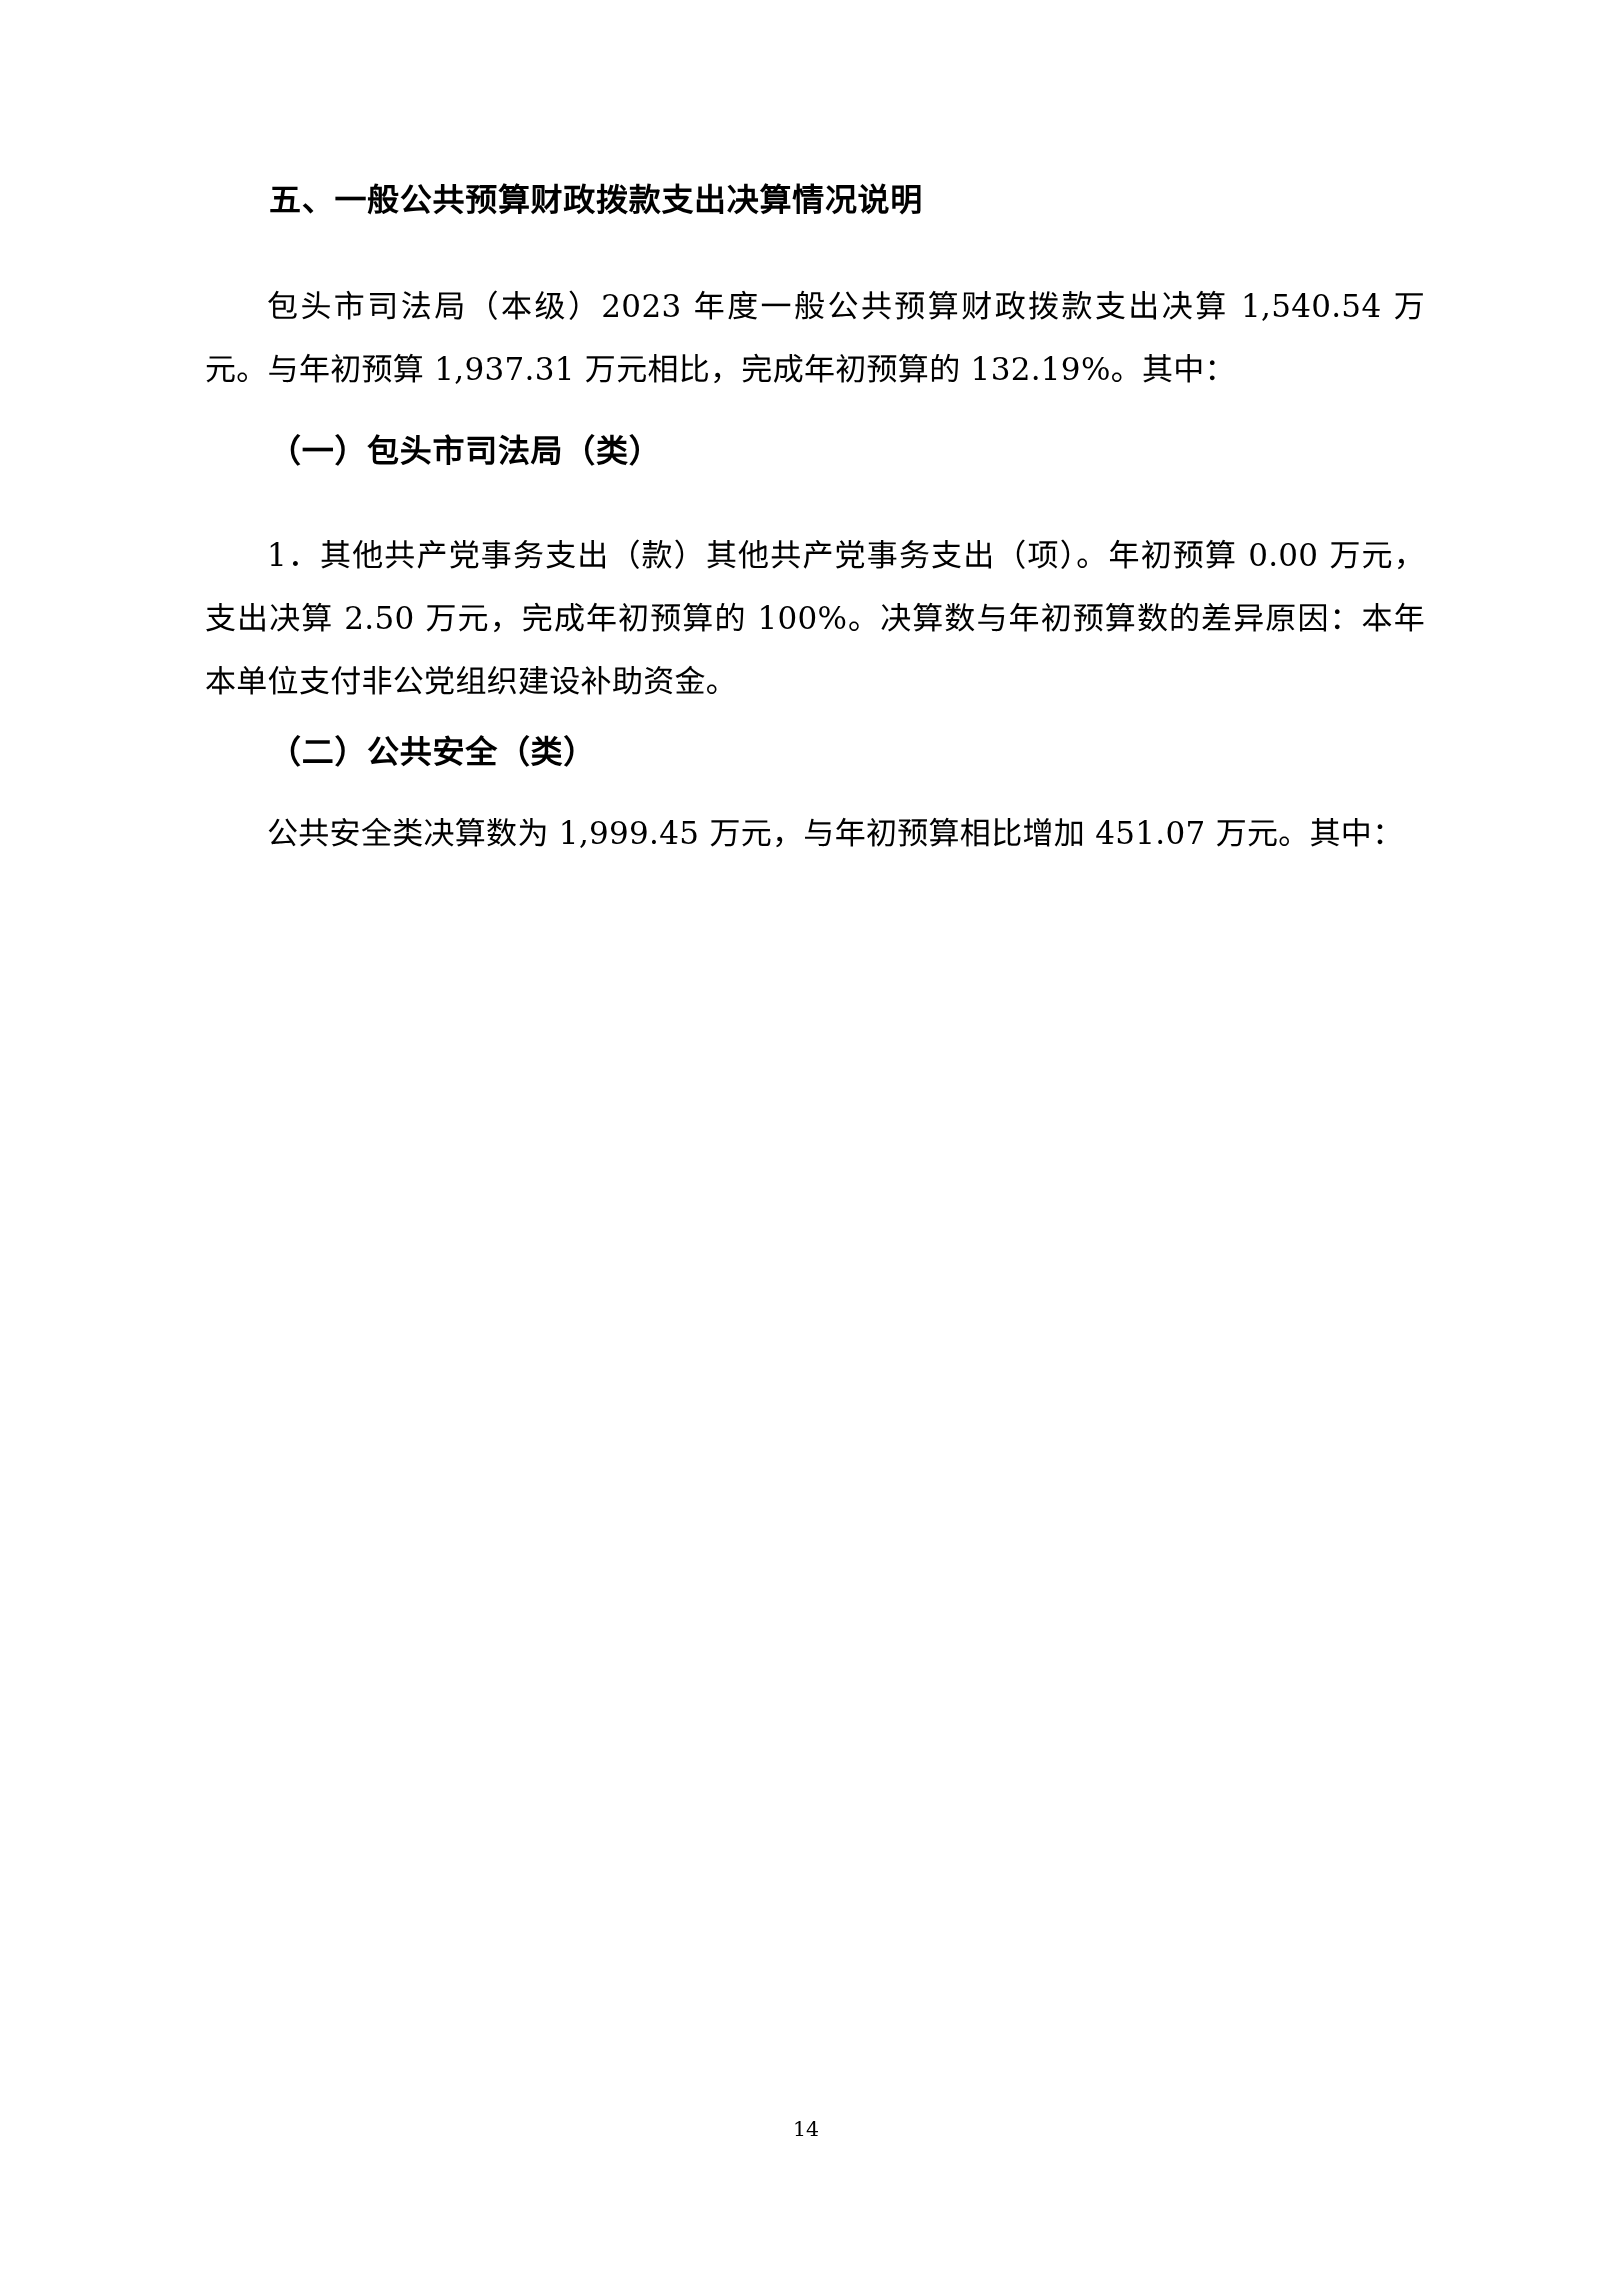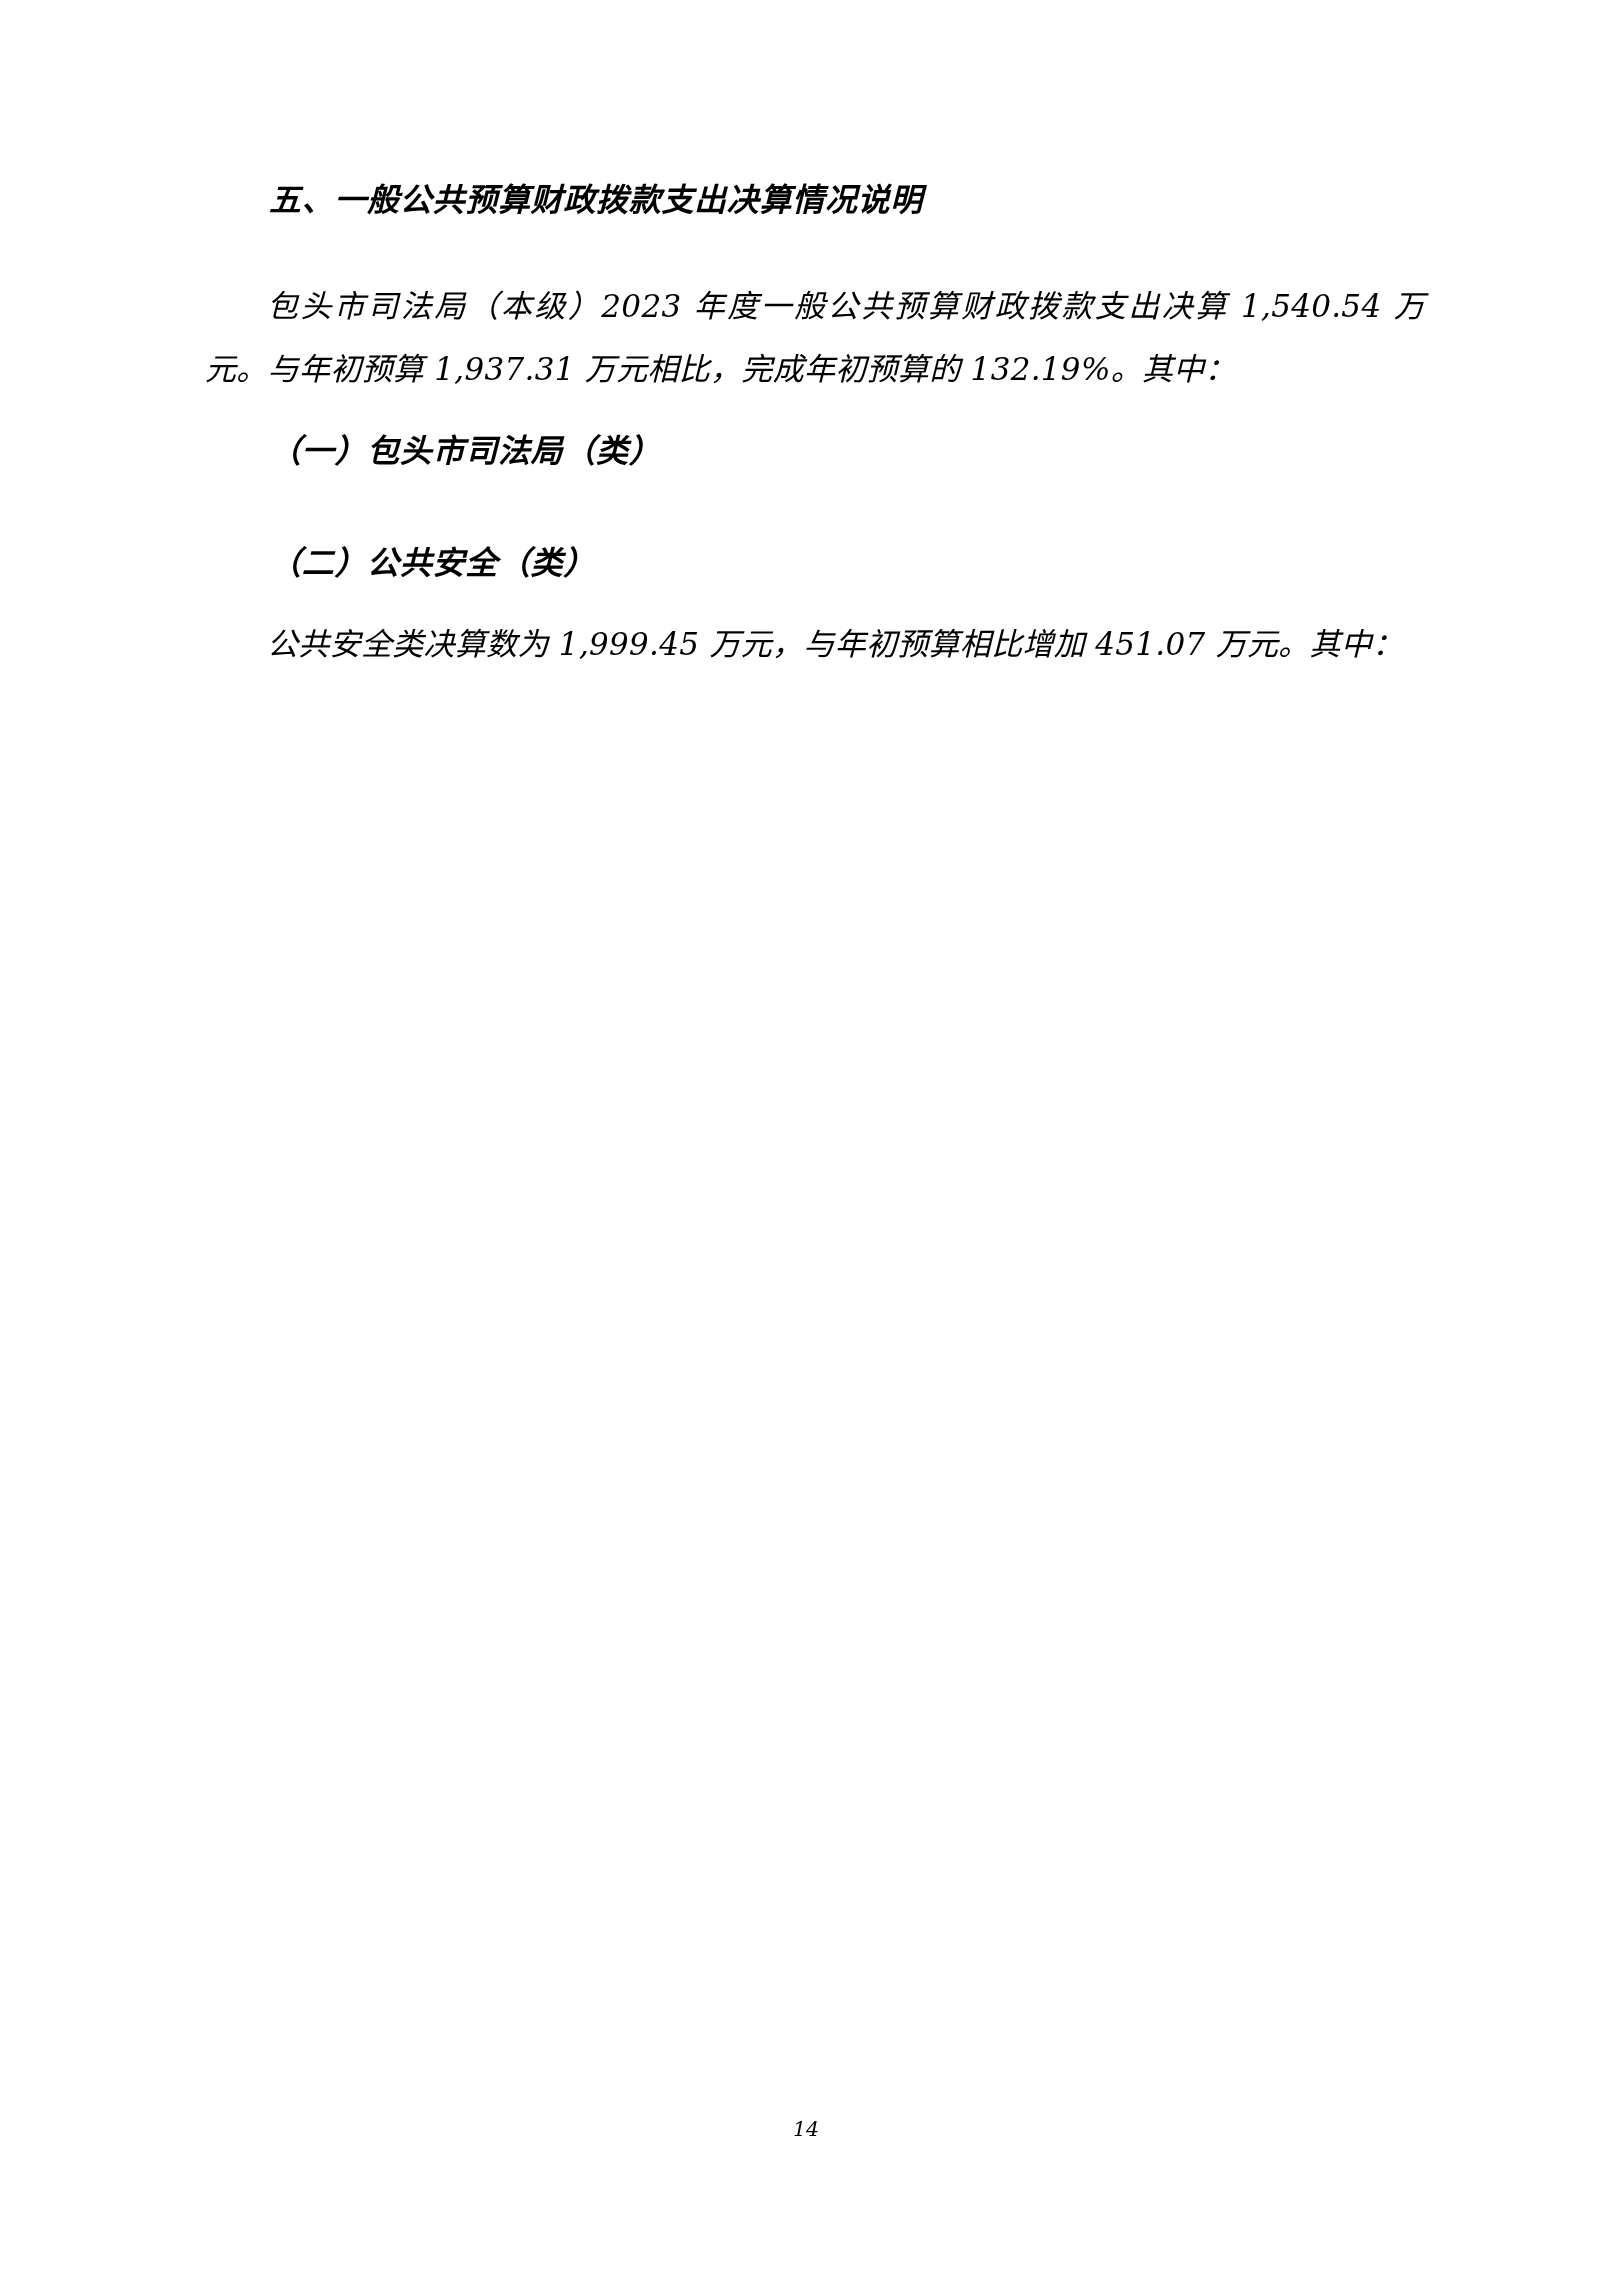--- a/index.html
+++ b/index.html
@@ -10,21 +10,20 @@
   .page {
     position: relative;
     width: 1623px;
     height: 2295px;
     background: #ffffff;
     margin: 0 auto;
     box-sizing: border-box;
     font-family: "DejaVu Serif", "Liberation Serif", serif;
     color: #000000;
     overflow: hidden;
-    font-style: italic;
   }
   .content {
     position: absolute;
     left: 205px;
     top: 184px;
     width: 1220px;
   }
   .h-section {
     font-family: "DejaVu Serif", "Liberation Serif", serif;
     font-weight: bold;
@@ -82,20 +81,21 @@
 
     <div class="gap-md"></div>
 
     <div class="h-sub">（一）包头市司法局（类）</div>
 
     <div class="gap-md"></div>
 
 
     <div class="gap-sm"></div>
 
+    <p class="para">1．其他共产党事务支出（款）其他共产党事务支出（项）。年初预算 0.00 万元，支出决算 2.50 万元，完成年初预算的 100%。决算数与年初预算数的差异原因：本年本单位支付非公党组织建设补助资金。</p>
 
     <div class="gap-sm"></div>
 
     <div class="h-sub">（二）公共安全（类）</div>
 
     <div class="gap-md"></div>
 
     <p class="para">公共安全类决算数为 1,999.45 万元，与年初预算相比增加 451.07 万元。其中：</p>
 
     <div class="gap-sm"></div>

